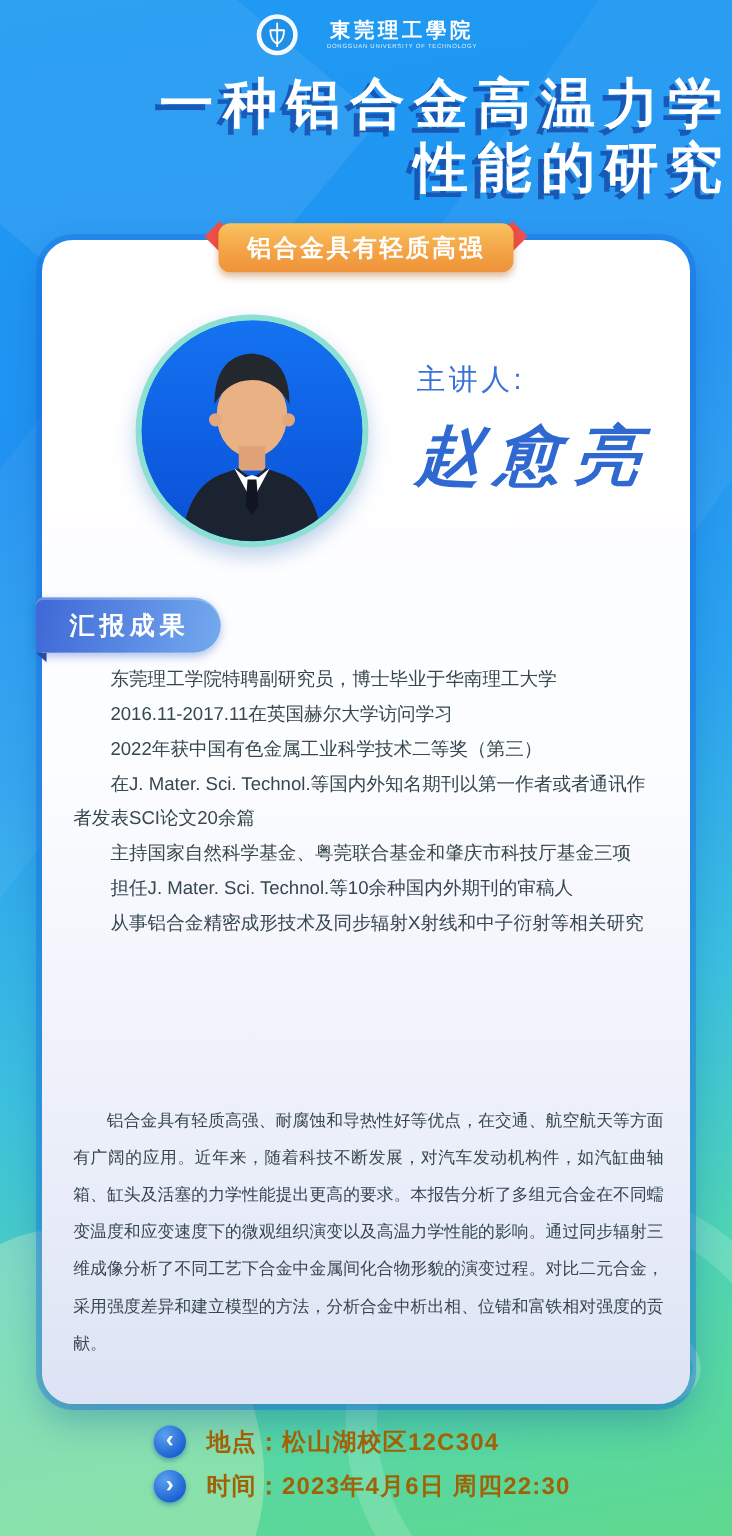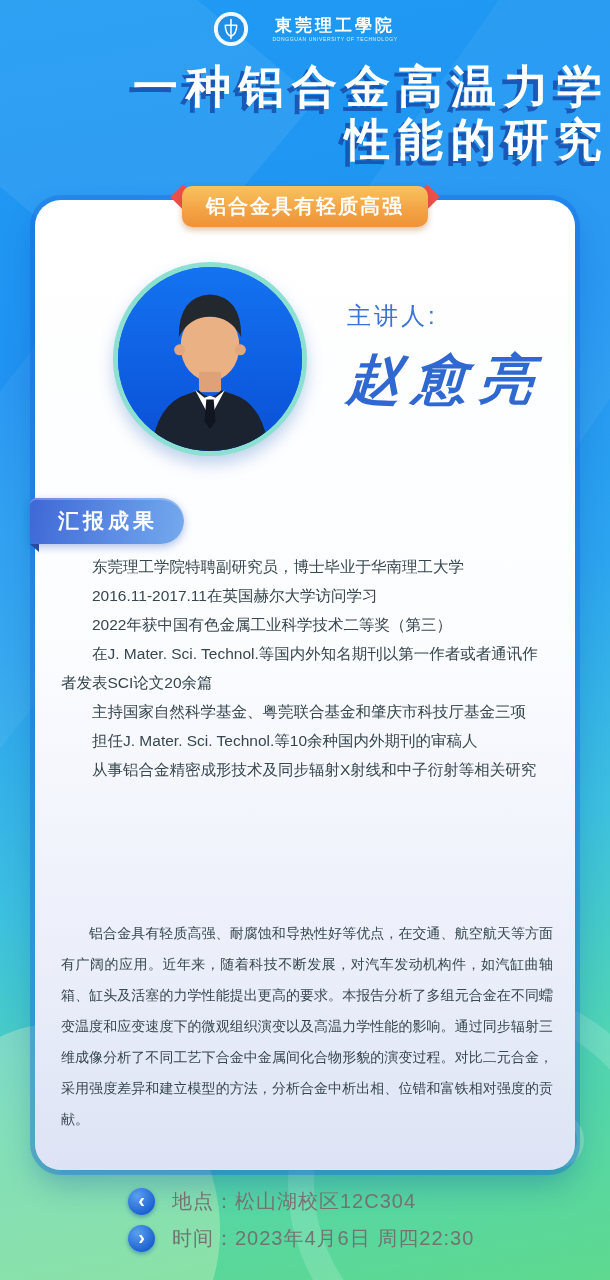--- a/index.html
+++ b/index.html
@@ -63,21 +63,21 @@
 
   .report-p{position:absolute;left:26px;right:22px;top:718px;margin:0;text-indent:2em;
     font-size:14px;line-height:31px;color:#37474f;text-align:justify;}
 
   .footer{position:absolute;left:128px;top:1186px;z-index:3;}
   .footer-row{display:flex;align-items:center;gap:17px;height:30px;margin-bottom:7px;}
   .chev{width:27px;height:27px;border-radius:50%;flex:0 0 27px;
     background:radial-gradient(circle at 35% 30%,#5aa0f0,#1a5fd0 75%);
     color:#fff;font-size:20px;font-weight:bold;display:flex;align-items:center;justify-content:center;
     box-shadow:0 2px 4px rgba(0,60,160,.4);line-height:1;padding-bottom:2px;box-sizing:border-box;}
-  .footer-text{color:#737373;font-size:20px;font-weight:normal;letter-spacing:1px;white-space:nowrap;}
+  .footer-text{color:#a16207;font-size:20px;font-weight:bold;letter-spacing:1px;white-space:nowrap;}
 </style>
 </head>
 <body>
 
 <div class="deco streak-a"></div>
 <div class="deco streak-b"></div>
 <div class="deco streak-c"></div>
 <div class="deco blob-yellow"></div>
 <div class="deco ring-br"></div>
 <div class="deco ring-sm"></div>

